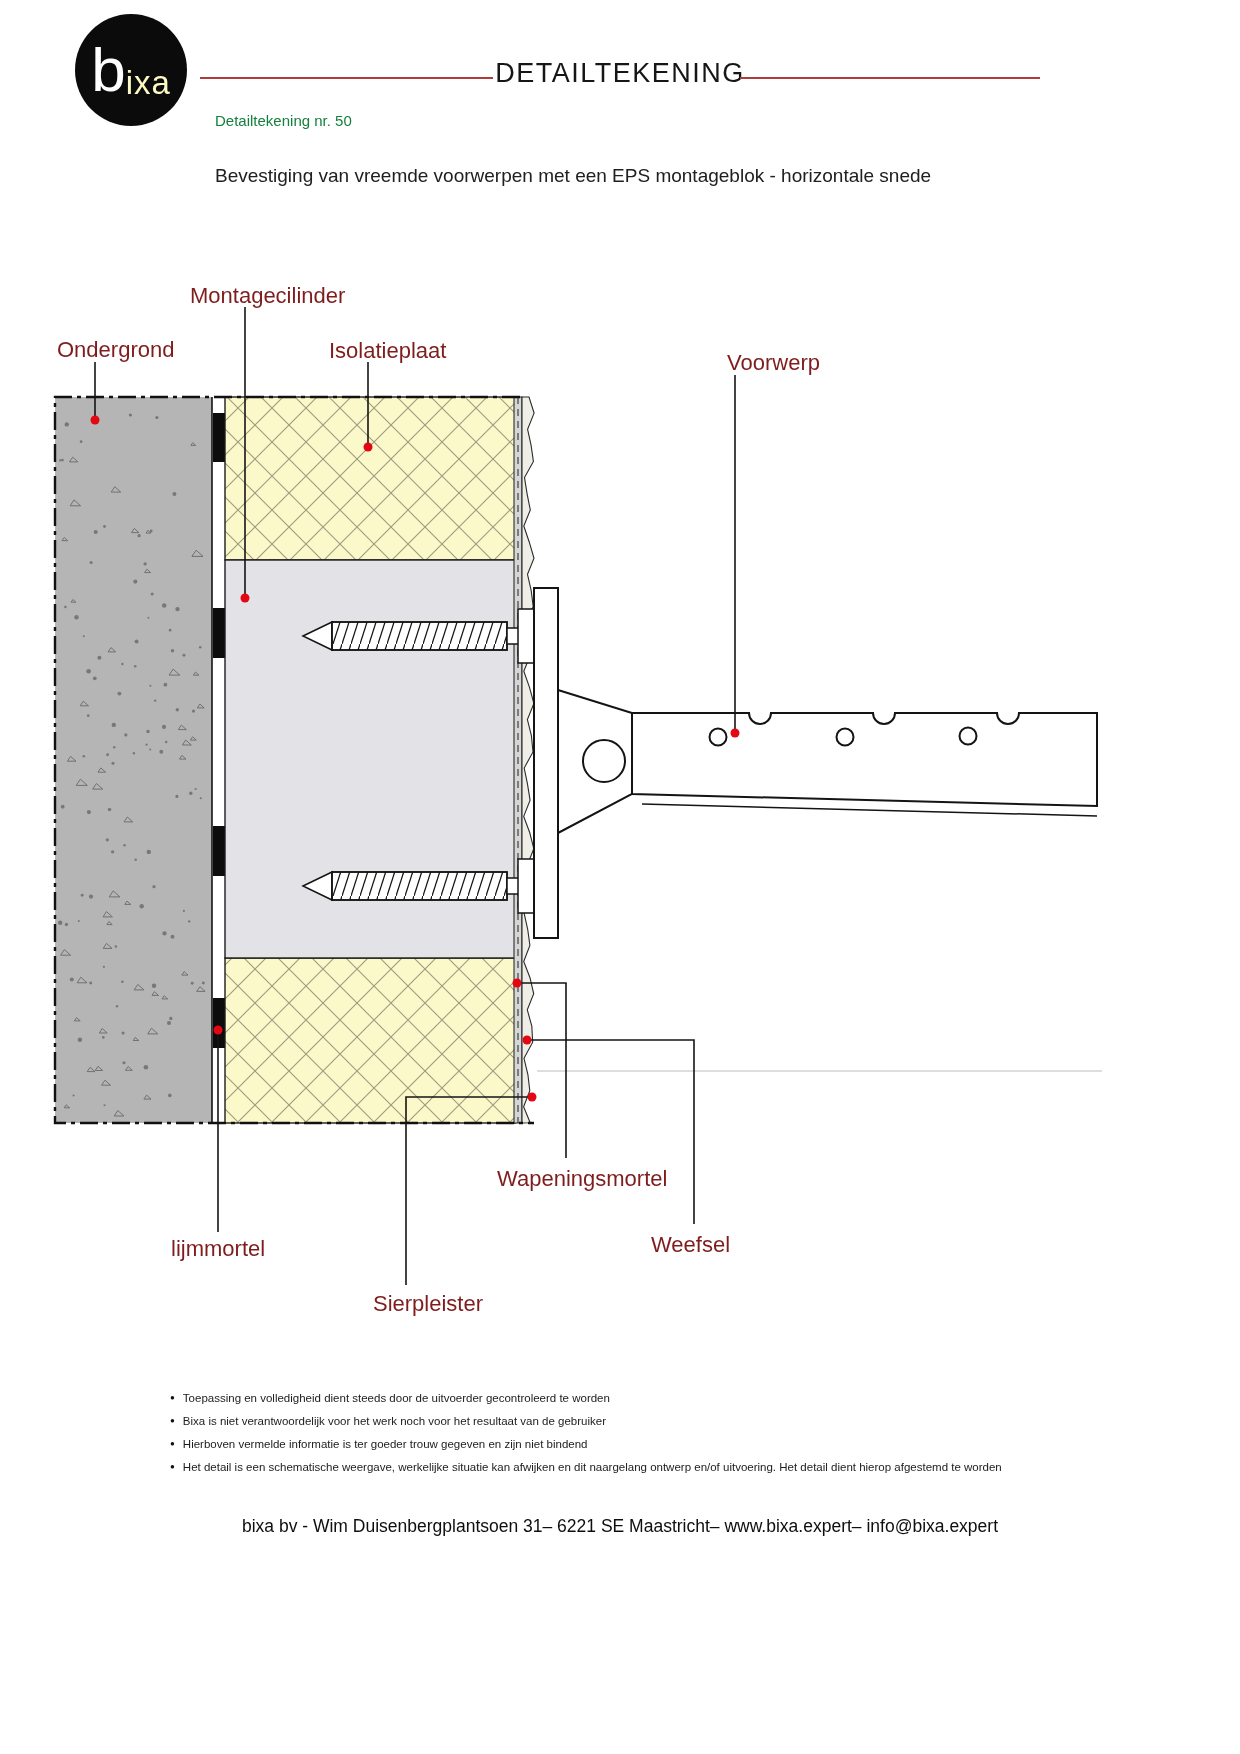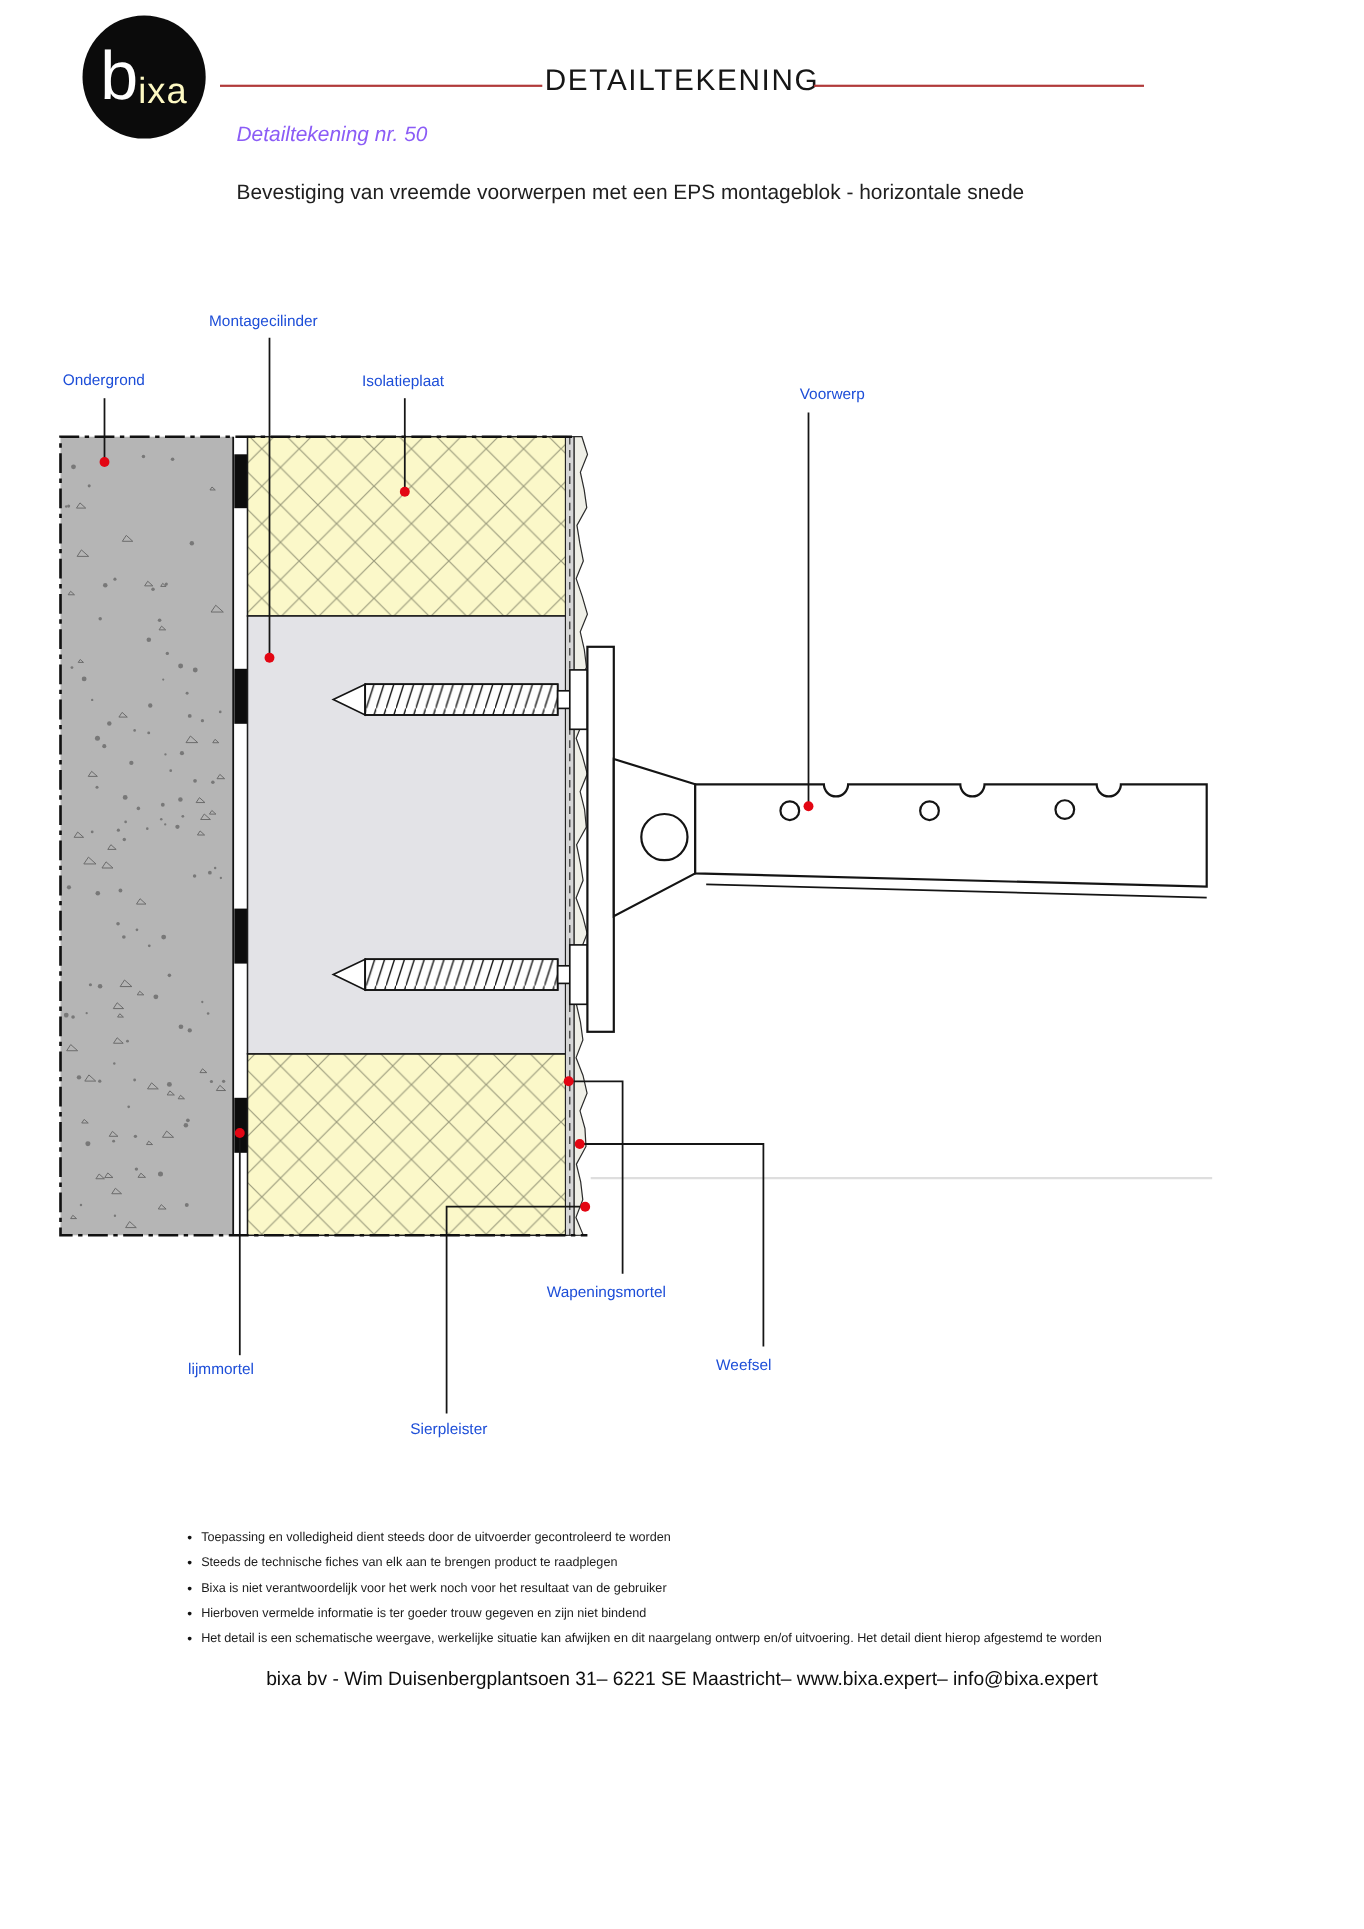--- a/index.html
+++ b/index.html
@@ -10,38 +10,38 @@
   
   .logo { position:absolute; left:75px; top:14px; width:112px; height:112px; border-radius:50%;
           background:#0b0b0b; display:flex; align-items:center; justify-content:center; }
   .logo-b { color:#ffffff; font-size:62px; line-height:1; font-weight:500; }
   .logo-rest { color:#fef9c3; font-size:33px; line-height:1; margin-top:24px; letter-spacing:1px; }
   .doc-title { position:absolute; left:620px; top:58px; transform:translateX(-50%);
                font-size:27px; font-weight:500; letter-spacing:1.5px; color:#161616; white-space:nowrap; }
   .rule { position:absolute; top:77px; height:2px; background:var(--accent-rule,#b13a3a); }
   .rule-left  { left:200px; width:293px; }
   .rule-right { left:740px; width:300px; }
-  .drawing-number { position:absolute; left:215px; top:112px; font-size:19px; color:#8b5cf6;font-style:italic; }
+  .drawing-number { position:absolute; left:215px; top:112px; font-size:15px; color:#15803d; }
   .subtitle { position:absolute; left:215px; top:165px; font-size:19px; color:#202020; }
 
   
   svg.drawing { position:absolute; left:0; top:0; }
   .fill-concrete { fill:var(--concrete,#b5b5b5); }
   .fill-insulation { fill:var(--insulation,#fbf8c9); }
   .fill-eps { fill:var(--eps,#e3e3e7); }
   .edge { stroke:#141414; stroke-width:1.6; fill:none; }
   .edge-thin { stroke:#1d1d1d; stroke-width:1.4; }
   .outline { stroke:#141414; fill:#ffffff; }
   .leader path { stroke:#151515; stroke-width:1.6; fill:none; }
   .red-dot { fill:var(--marker-red,#e30613); }
   .speck-dot { fill:#787878; }
   .speck-tri { fill:none; stroke:#6a6a6a; stroke-width:0.9; }
 
   
-  .lbl { position:absolute; font-size:14px; color:#1d4ed8; white-space:nowrap; }
+  .lbl { position:absolute; font-size:22px; color:#7f1d1d; white-space:nowrap; }
   .lbl-montagecilinder { left:190px; top:283px; }
   .lbl-ondergrond      { left:57px;  top:337px; }
   .lbl-isolatieplaat   { left:329px; top:338px; }
   .lbl-voorwerp        { left:696px; top:350px;margin-left:31px; }
   .lbl-wapeningsmortel { left:497px; top:1166px; }
   .lbl-weefsel         { left:651px; top:1232px; }
   .lbl-lijmmortel      { left:171px; top:1236px; }
   .lbl-sierpleister    { left:373px; top:1291px; }
 
   
@@ -308,23 +308,20 @@
   <div class="lbl lbl-wapeningsmortel">Wapeningsmortel</div>
   <div class="lbl lbl-weefsel">Weefsel</div>
   <div class="lbl lbl-lijmmortel">lijmmortel</div>
   <div class="lbl lbl-sierpleister">Sierpleister</div>
 
   <div class="notes">
     <div class="note-row">
         <span>Toepassing en volledigheid dient steeds door de uitvoerder gecontroleerd te worden</span>
       </div>
     <div class="note-row">
-        <span>Steeds de technische fiches van elk aan te brengen product te raadplegen</span>
-      </div>
-    <div class="note-row">
         <span>Bixa is niet verantwoordelijk voor het werk noch voor het resultaat van de gebruiker</span>
       </div>
     <div class="note-row">
         <span>Hierboven vermelde informatie is ter goeder trouw gegeven en zijn niet bindend</span>
       </div>
     <div class="note-row">
         <span>Het detail is een schematische weergave, werkelijke situatie kan afwijken en dit naargelang ontwerp en/of uitvoering. Het detail dient hierop afgestemd te worden</span>
       </div>
   </div>
 

